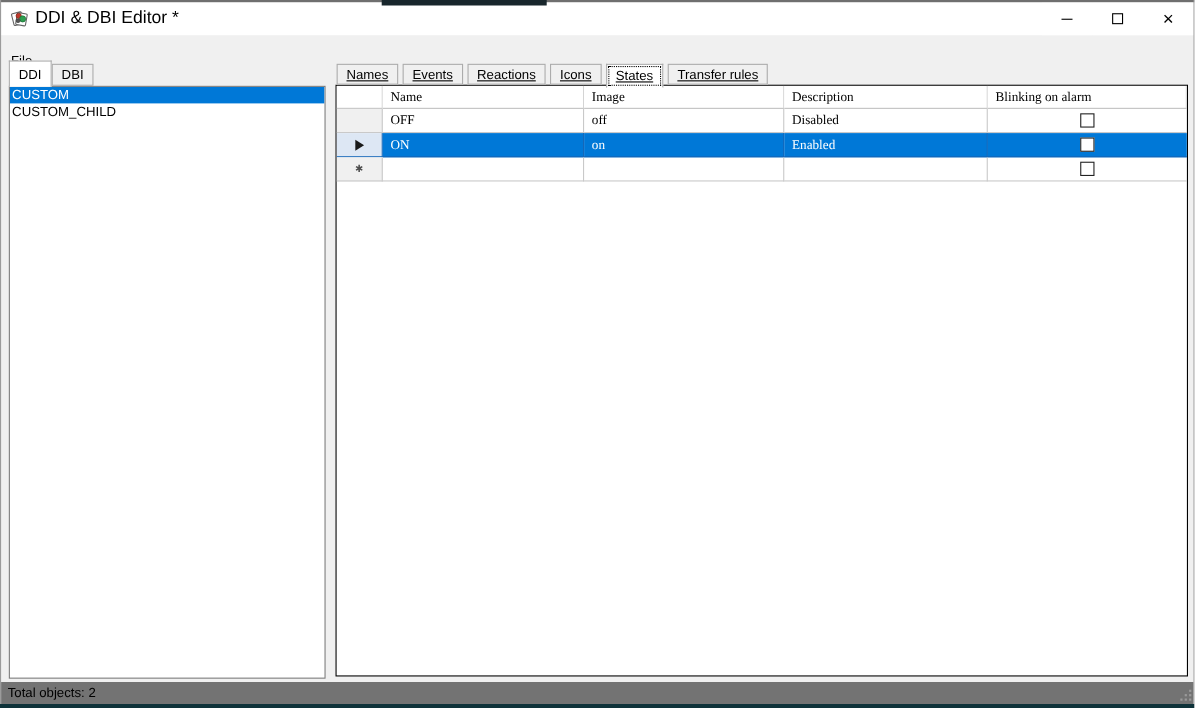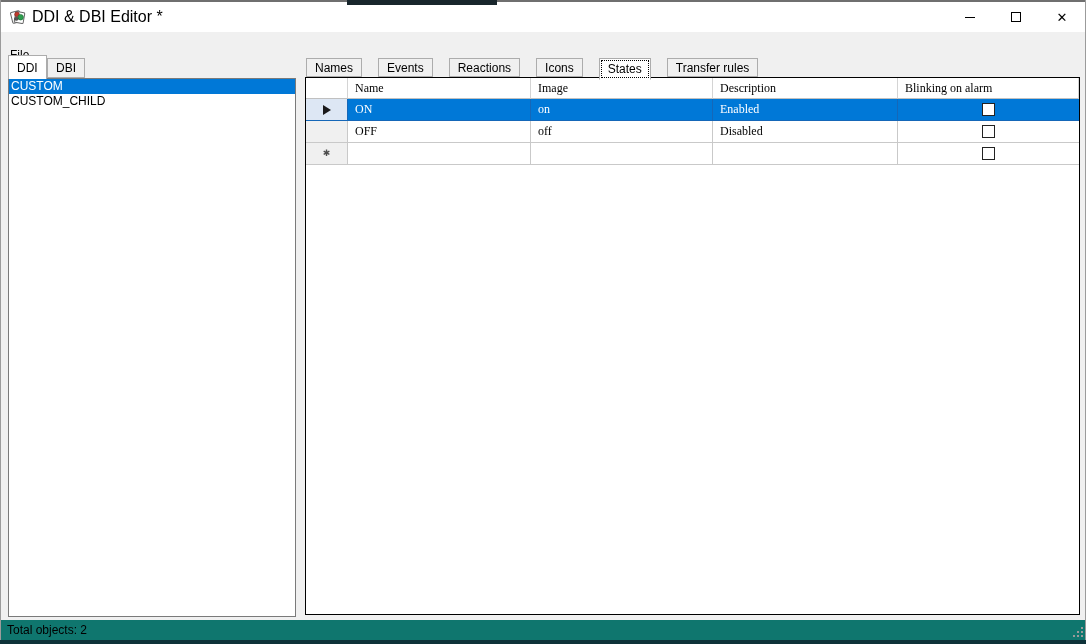--- a/index.html
+++ b/index.html
@@ -32,21 +32,21 @@
   
   .tab { border:1px solid #acacac; background:#f0f0f0; display:flex; align-items:center; justify-content:center; padding:0 8px; }
   .ltab-ddi { position:absolute; left:8px; top:55px; height:24px; min-width:38px; background:#ffffff; border-bottom:none; z-index:3; }
   .ltab-dbi { position:absolute; left:47px; top:58px; height:20px; min-width:35px; }
 
   .listbox { position:absolute; left:8px; top:78px; width:288px; height:539px; background:#ffffff; border:1px solid #7a7a7a; overflow:hidden; }
   .list-item { height:15px; line-height:15px; padding-left:2px; white-space:nowrap; }
   .list-item.selected { background:#0078d7; color:#ffffff; }
 
   
-  .rtabs { position:absolute; left:306px; top:58px; height:19px; display:flex; align-items:flex-end; gap:16px; z-index:3; }
+  .rtabs { position:absolute; left:306px; top:58px; height:19px; display:flex; align-items:flex-end; gap:4px; z-index:3;text-decoration:underline; }
   .rtab { height:19px; }
   .rtab.selected { background:#ffffff; height:22px; margin-bottom:-3px; border-bottom:1px solid #ffffff; outline:1px dotted #000; outline-offset:-3px; position:relative; z-index:4; }
 
   
   .grid { position:absolute; left:305px; top:77px; width:775px; height:538px; background:#ffffff; border:1px solid #000000; overflow:hidden;font-family:Liberation Serif, serif; }
   .g-row { display:flex; width:100%; }
   .g-cell { border-right:1px solid #c9c9c9; border-bottom:1px solid #c9c9c9; overflow:hidden; white-space:nowrap; display:flex; align-items:center; padding-left:7px; }
   .g-head { height:21px; }
   .g-head .g-cell { background:#ffffff; border-right:1px solid #d4d4d4; border-bottom:1px solid #c0c0c0; }
   .g-body-row { height:22px; }
@@ -55,21 +55,21 @@
   .c-image { width:182px; }
   .c-desc { width:185px; }
   .c-blink { flex:1 1 auto; justify-content:center; padding-left:0; border-right:none; }
   .row-selected .g-cell { background:#0078d7; color:#ffffff; border-right-color:#1567b8; border-bottom-color:#1567b8; }
   .row-selected .c-rowhdr { background:#dde7f4; }
   .tri-current { width:0; height:0; border-left:8px solid #1a1a1a; border-top:5px solid transparent; border-bottom:5px solid transparent; }
   .new-row-marker { font-size:9px; color:#4d4d4d; line-height:9px; }
   .checkbox { width:13px; height:13px; background:#ffffff; border:1px solid #222222; }
 
   
-  .statusbar { position:absolute; left:1px; top:620px; width:1084px; height:20px; background:#0f766e; display:flex; align-items:center; }
+  .statusbar { position:absolute; left:1px; top:620px; width:1084px; height:20px; background:#737373; display:flex; align-items:center; }
   .status-text { padding-left:6px; }
   .resize-grip { position:absolute; right:3px; top:626px; width:11px; height:11px;
     background:
       linear-gradient(#9a9a9a,#9a9a9a) 9px 9px / 2px 2px no-repeat,
       linear-gradient(#9a9a9a,#9a9a9a) 9px 5px / 2px 2px no-repeat,
       linear-gradient(#9a9a9a,#9a9a9a) 9px 1px / 2px 2px no-repeat,
       linear-gradient(#9a9a9a,#9a9a9a) 5px 9px / 2px 2px no-repeat,
       linear-gradient(#9a9a9a,#9a9a9a) 5px 5px / 2px 2px no-repeat,
       linear-gradient(#9a9a9a,#9a9a9a) 1px 9px / 2px 2px no-repeat; }
   .bottom-strip { position:absolute; left:0; top:640px; width:1086px; height:4px; background:#0e3239; }
@@ -126,37 +126,37 @@
 
   <div class="grid">
     <div class="g-row g-head">
       <div class="g-cell c-rowhdr"></div>
       <div class="g-cell c-name">Name</div>
       <div class="g-cell c-image">Image</div>
       <div class="g-cell c-desc">Description</div>
       <div class="g-cell c-blink" style="justify-content:flex-start; padding-left:7px;">Blinking on alarm</div>
     </div>
 
+    <div class="g-row g-body-row">
+      <div class="g-cell c-rowhdr"></div>
+      <div class="g-cell c-name">OFF</div>
+      <div class="g-cell c-image">off</div>
+      <div class="g-cell c-desc">Disabled</div>
+      <div class="g-cell c-blink">
+          <div class="checkbox"></div>
+        </div>
+    </div>
+
     <div class="g-row g-body-row row-selected">
       <div class="g-cell c-rowhdr">
           <div class="tri-current"></div>
         </div>
       <div class="g-cell c-name">ON</div>
       <div class="g-cell c-image">on</div>
       <div class="g-cell c-desc">Enabled</div>
-      <div class="g-cell c-blink">
-          <div class="checkbox"></div>
-        </div>
-    </div>
-
-    <div class="g-row g-body-row">
-      <div class="g-cell c-rowhdr"></div>
-      <div class="g-cell c-name">OFF</div>
-      <div class="g-cell c-image">off</div>
-      <div class="g-cell c-desc">Disabled</div>
       <div class="g-cell c-blink">
           <div class="checkbox"></div>
         </div>
     </div>
 
     <div class="g-row g-body-row">
       <div class="g-cell c-rowhdr">
           <span class="new-row-marker">✱</span>
         </div>
       <div class="g-cell c-name"></div>

